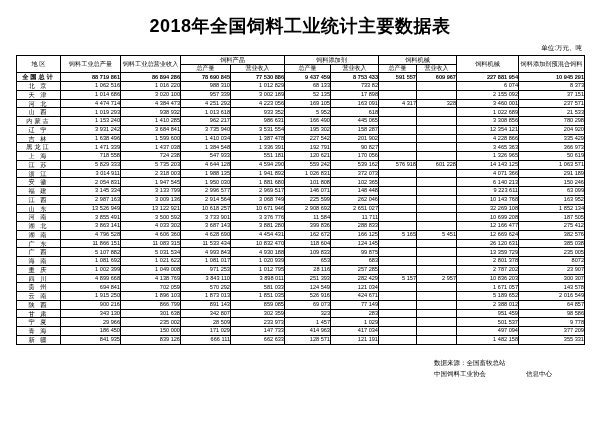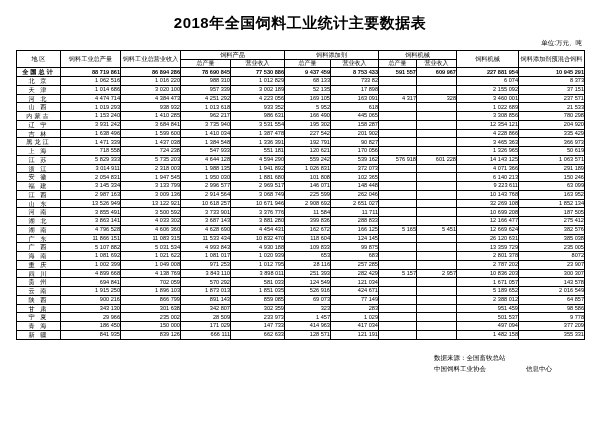--- a/index.html
+++ b/index.html
@@ -17,21 +17,21 @@
   }
   .page {
     width: 600px;
     height: 424px;
     box-sizing: border-box;
     padding: 10px 16px 0 16px;
     position: relative;
   }
   .title {
     text-align: center;
-    font-size: 15px;
+    font-size: 18px;
     font-weight: bold;
     letter-spacing: 0.5px;
     margin: 4px 0 6px 0;
   }
   .unit-line {
     text-align: right;
     font-size: 6.5px;
     margin: 0 2px 2px 0;
   }
   table.main {

